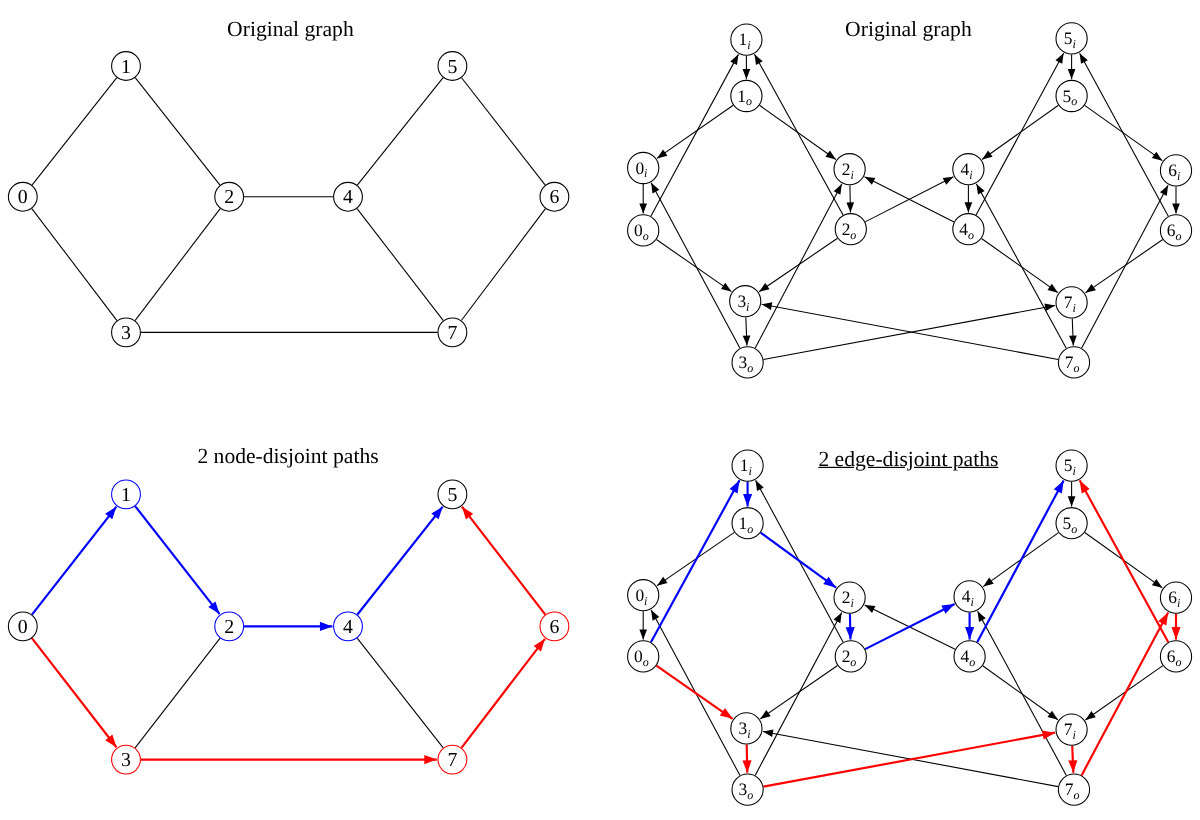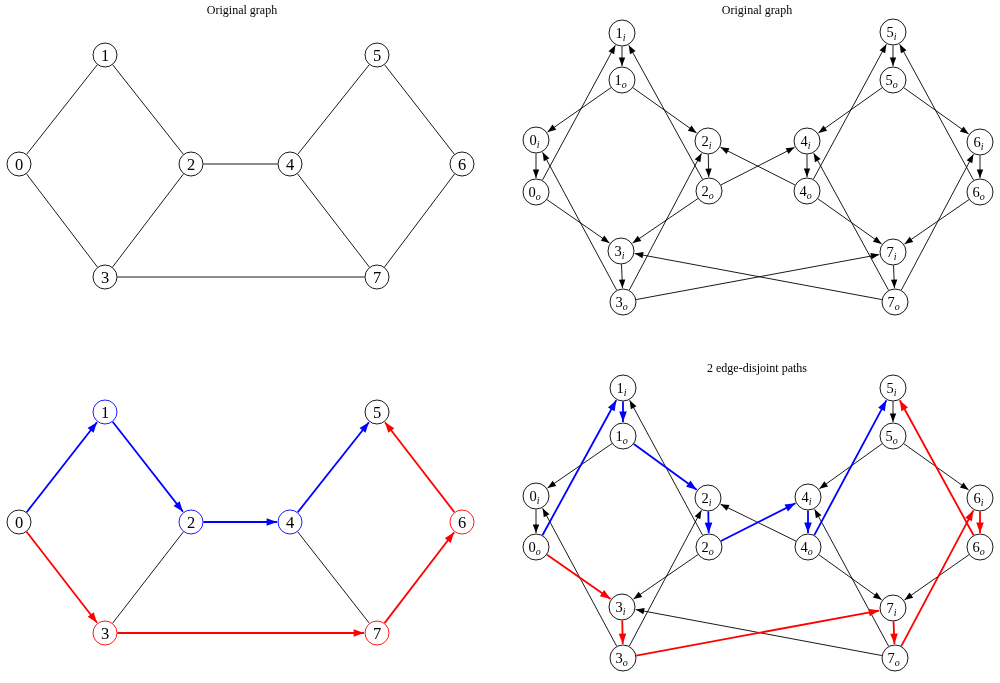--- a/index.html
+++ b/index.html
@@ -7,37 +7,39 @@
     position: relative;
     width: 1000px;
     height: 683px;
     background: #ffffff;
     font-family: "Liberation Serif", "DejaVu Serif", serif;
     overflow: hidden;
   }
   .panel-title {
     position: absolute;
     transform: translateX(-50%);
-    font-size: 12px;
+    font-size: 18px;
     color: #000000;
     white-space: nowrap;
+    margin-top: 11px;
   }
   #title-original { left: 242px; top: 3px; }
   #title-directed { left: 757px; top: 3px; }
   #title-node-disjoint { left: 240px; top: 359px; }
-  #title-edge-disjoint { left: 757px; top: 361px; }
+  #title-edge-disjoint { left: 757px; top: 361px; text-decoration: underline; }
   #graph-svg { position: absolute; left: 0; top: 0; }
   text { user-select: none; }
 </style>
 </head>
 <body>
 
 <div class="page">
   <div class="panel-title" id="title-original">Original graph</div>
   <div class="panel-title" id="title-directed">Original graph</div>
+  <div class="panel-title" id="title-node-disjoint">2 node-disjoint paths</div>
   <div class="panel-title" id="title-edge-disjoint">2 edge-disjoint paths</div>
 
   <svg id="graph-svg" width="1000" height="683" viewBox="0 0 1000 683" xmlns="http://www.w3.org/2000/svg">
     <defs>
       <marker id="arrow-black" markerUnits="userSpaceOnUse" markerWidth="10" markerHeight="9" refX="9" refY="4.5" orient="auto">
         <path d="M0.6,1.3 L9,4.5 L0.6,7.7 Z" fill="#000000"></path>
       </marker>
       <marker id="arrow-blue" markerUnits="userSpaceOnUse" markerWidth="12" markerHeight="10" refX="11" refY="5" orient="auto">
         <path d="M0.6,1.2 L11,5 L0.6,8.8 Z" fill="#0000ff"></path>
       </marker>

